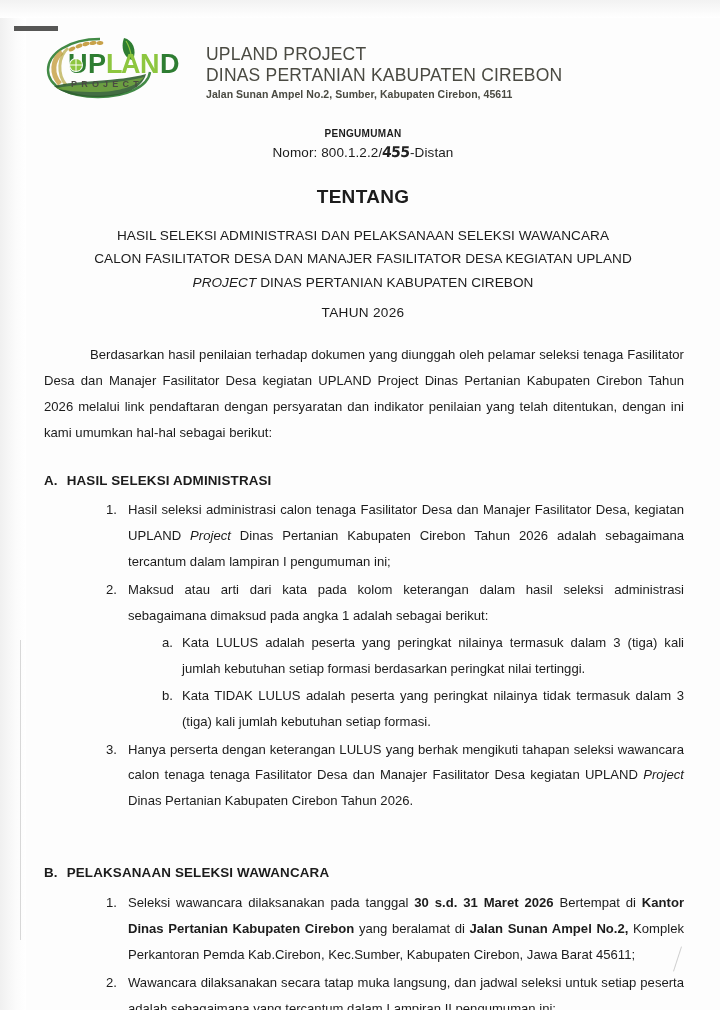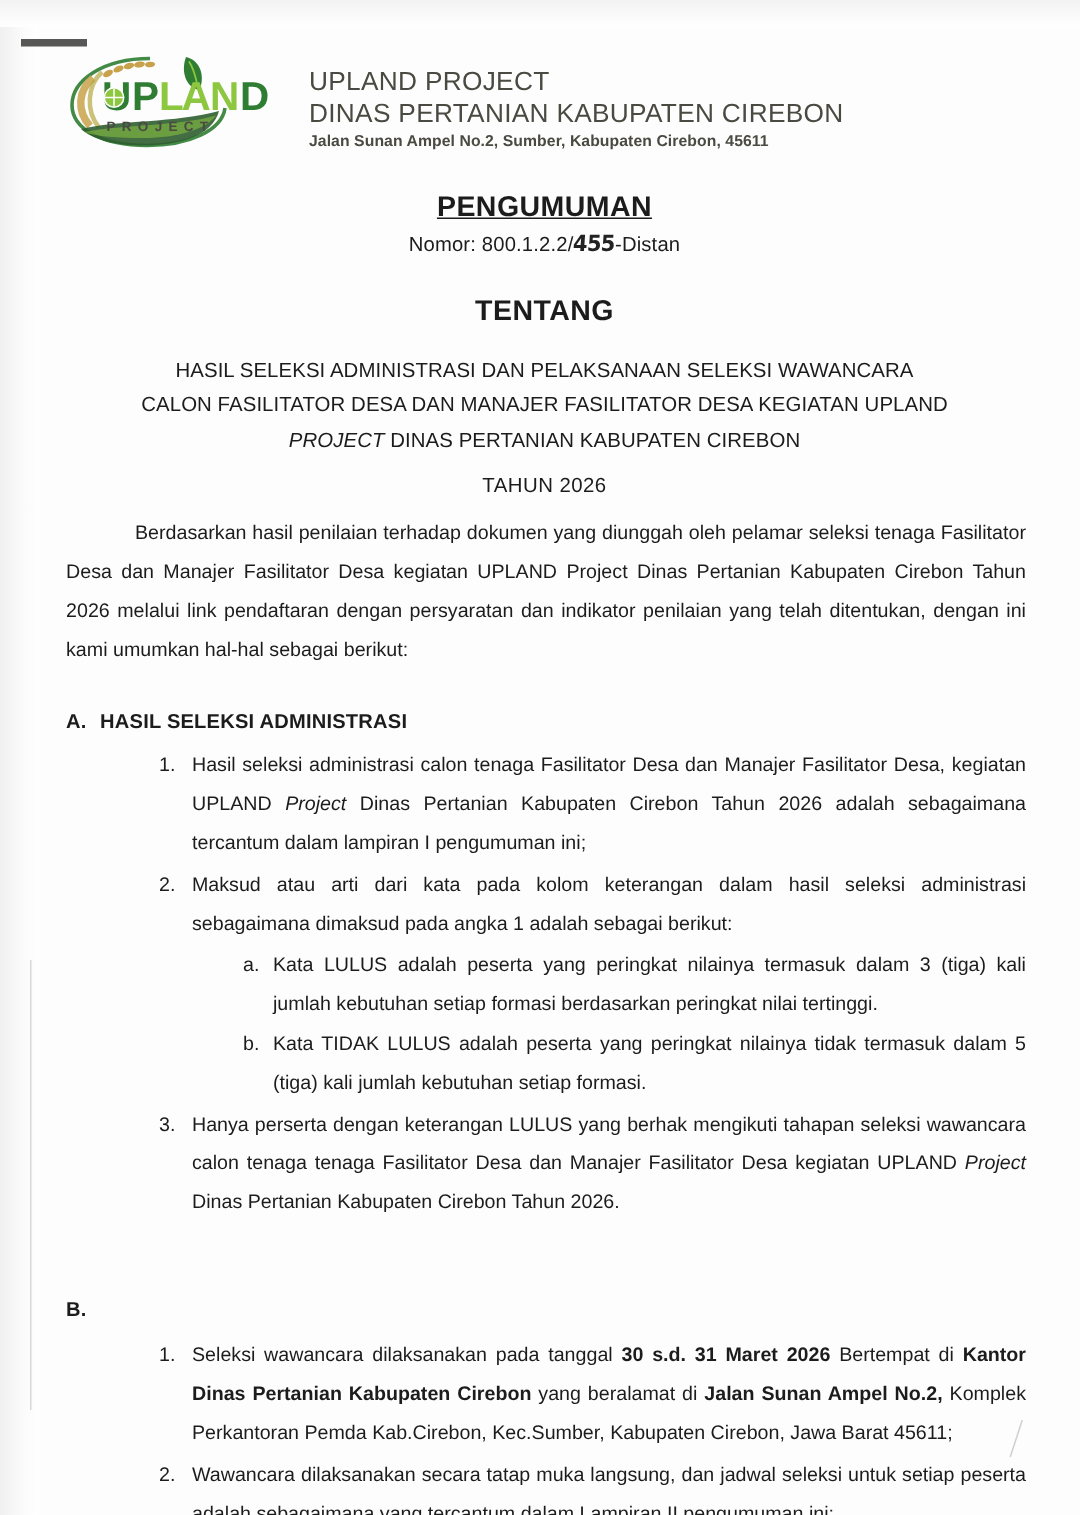--- a/index.html
+++ b/index.html
@@ -105,23 +105,22 @@
 
   
   .title-area {
     position: absolute;
     left: 40px;
     right: 34px;
     top: 128px;
     text-align: center;
   }
   .t-pengumuman {
-    font-size: 19px;
+    font-size: 10px;
     font-weight: bold;
-    text-decoration: underline;
     letter-spacing: .3px;
   }
   .t-nomor {
     font-size: 13.5px;
     margin-top: 5px;
     letter-spacing: .1px;
   }
   .hand {
     font-family: "DejaVu Sans", sans-serif;
     font-weight: 600;
@@ -316,36 +315,37 @@
         <span class="num">2.</span>
         <span class="txt">
           <span>Maksud atau arti dari kata pada kolom keterangan dalam hasil seleksi administrasi sebagaimana dimaksud pada angka 1 adalah sebagai berikut:</span>
           <ol class="lvl2">
             <li>
               <span class="num">a.</span>
               <span class="txt">Kata LULUS adalah peserta yang peringkat nilainya termasuk dalam 3 (tiga) kali jumlah kebutuhan setiap formasi berdasarkan peringkat nilai tertinggi.</span>
             </li>
             <li>
               <span class="num">b.</span>
-              <span class="txt">Kata TIDAK LULUS adalah peserta yang peringkat nilainya tidak termasuk dalam 5 (tiga) kali jumlah kebutuhan setiap formasi.</span>
+              <span class="txt">Kata TIDAK LULUS adalah peserta yang peringkat nilainya tidak termasuk dalam 3 (tiga) kali jumlah kebutuhan setiap formasi.</span>
             </li>
           </ol>
         </span>
       </li>
 
       <li>
         <span class="num">3.</span>
         <span class="txt"><span>Hanya perserta dengan keterangan LULUS yang berhak mengikuti tahapan seleksi wawancara calon tenaga tenaga Fasilitator Desa dan Manajer Fasilitator Desa kegiatan UPLAND </span><em>Project</em><span> Dinas Pertanian Kabupaten Cirebon Tahun 2026.</span></span>
       </li>
     </ol>
 
     <div class="gap-b"></div>
 
     <div class="section-head">
       <span class="mark">B.</span>
+      <span>PELAKSANAAN SELEKSI WAWANCARA</span>
     </div>
 
     <ol class="lvl1">
       <li>
         <span class="num">1.</span>
         <span class="txt"><span>Seleksi wawancara dilaksanakan pada tanggal </span><b>30 s.d. 31 Maret 2026</b><span> Bertempat di </span><b>Kantor Dinas Pertanian Kabupaten Cirebon</b><span> yang beralamat di </span><b>Jalan Sunan Ampel No.2,</b><span> Komplek Perkantoran Pemda Kab.Cirebon, Kec.Sumber, Kabupaten Cirebon, Jawa Barat 45611;</span></span>
       </li>
       <li>
         <span class="num">2.</span>
         <span class="txt">Wawancara dilaksanakan secara tatap muka langsung, dan jadwal seleksi untuk setiap peserta adalah sebagaimana yang tercantum dalam Lampiran II pengumuman ini;</span>

